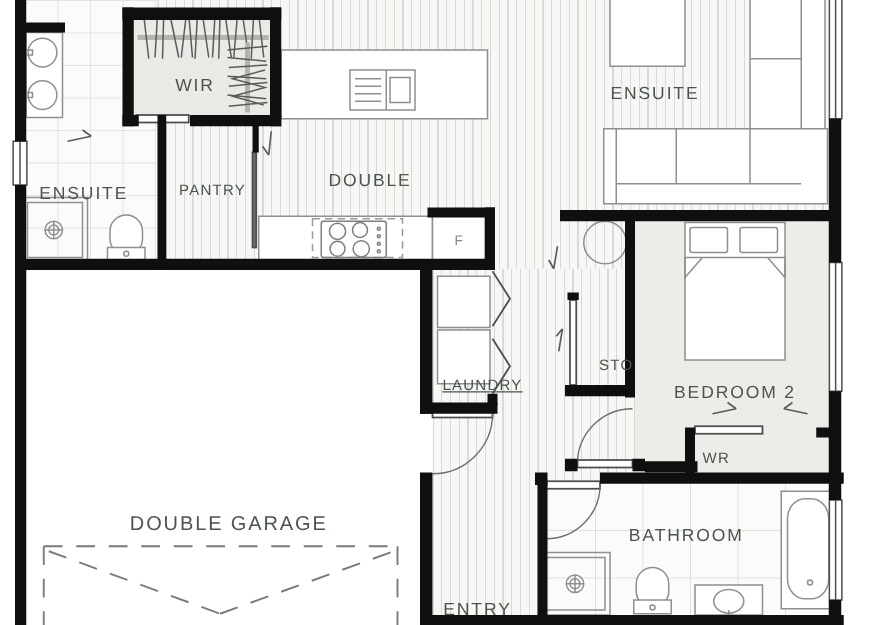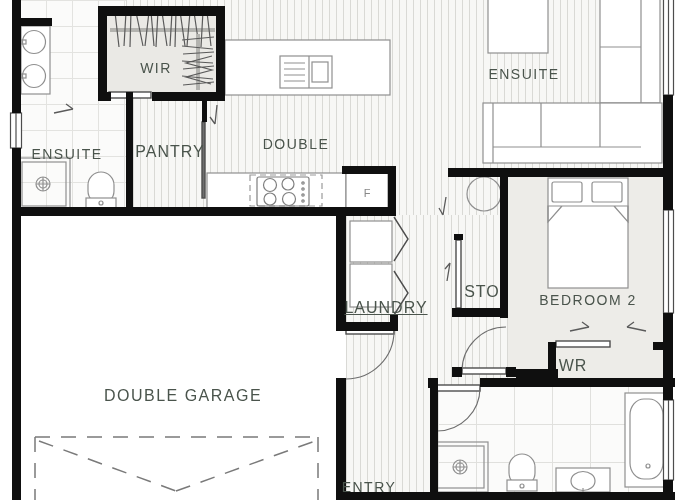--- a/index.html
+++ b/index.html
@@ -15,21 +15,21 @@
   .bathtiles{background:#fbfbfa;
     background-image:linear-gradient(#e0e0dd 1px,transparent 1px),linear-gradient(90deg,#e0e0dd 1px,transparent 1px);
     background-size:38px 38px;}
   .carpet{background:#edecе8;background:#edece8;}
   .wirfill{background:#eae9e5;}
   svg.lw{position:absolute;left:0;top:0;}
   
   .roomlabel{position:absolute;transform:translate(-50%,-50%);color:#4a544c;
     font-size:14px;letter-spacing:1.5px;white-space:nowrap;}
   .lbl-lg{font-size:16px;}
-  .lbl-sm{font-size:16px;letter-spacing:1px;}
+  .lbl-sm{font-size:12px;letter-spacing:1px;}
   .lbl-f{font-size:11px;color:#888;letter-spacing:0;}
 </style>
 </head>
 <body>
 
 <div class="plan">
 
   <div class="layer tiles" style="left:20px;top:0;width:106px;height:207px;"></div>
   <div class="layer stripes" style="left:126px;top:0;width:537px;height:215px;"></div>
   <div class="layer stripes" style="left:346px;top:215px;width:84px;height:277px;"></div>
@@ -247,20 +247,21 @@
       <rect x="663" y="480" width="10" height="20"></rect>
       <rect x="454" y="234" width="9" height="6"></rect>
     </g>
   </svg>
 
   <div class="roomlabel" style="left:140px;top:68px;margin-left:16px;">WIR</div>
   <div class="roomlabel" style="left:67px;top:134px;margin-top:20px;">ENSUITE</div>
   <div class="roomlabel lbl-sm" style="left:170px;top:152px;">PANTRY</div>
   <div class="roomlabel" style="left:296px;top:144px;">DOUBLE</div>
   <div class="roomlabel" style="left:524px;top:74px;">ENSUITE</div>
-  <div class="roomlabel" style="left:588px;top:300px;">BEDROOM 2</div>
-  <div class="roomlabel lbl-sm" style="left:482px;top:292px;">STO</div>
+  <div class="roomlabel" style="left:588px;top:313px;">BEDROOM 2</div>
+  <div class="roomlabel lbl-sm" style="left:493px;top:292px;">STO</div>
   <div class="roomlabel lbl-sm" style="left:573px;top:366px;">WR</div>
   <div class="roomlabel lbl-sm" style="left:386px;top:308px;text-decoration:underline;">LAUNDRY</div>
-  <div class="roomlabel lbl-lg" style="left:183px;top:396px;">DOUBLE GARAGE</div>
-  <div class="roomlabel" style="left:369px;top:487px;">ENTRY</div>
+  <div class="roomlabel lbl-lg" style="left:183px;top:420px;">DOUBLE GARAGE</div>
+  <div class="roomlabel" style="left:549px;top:428px;">BATHROOM</div>
+  <div class="roomlabel" style="left:382px;top:487px;">ENTRY</div>
   <div class="roomlabel lbl-f" style="left:367px;top:193px;">F</div>
 </div>
 
 </body></html>

